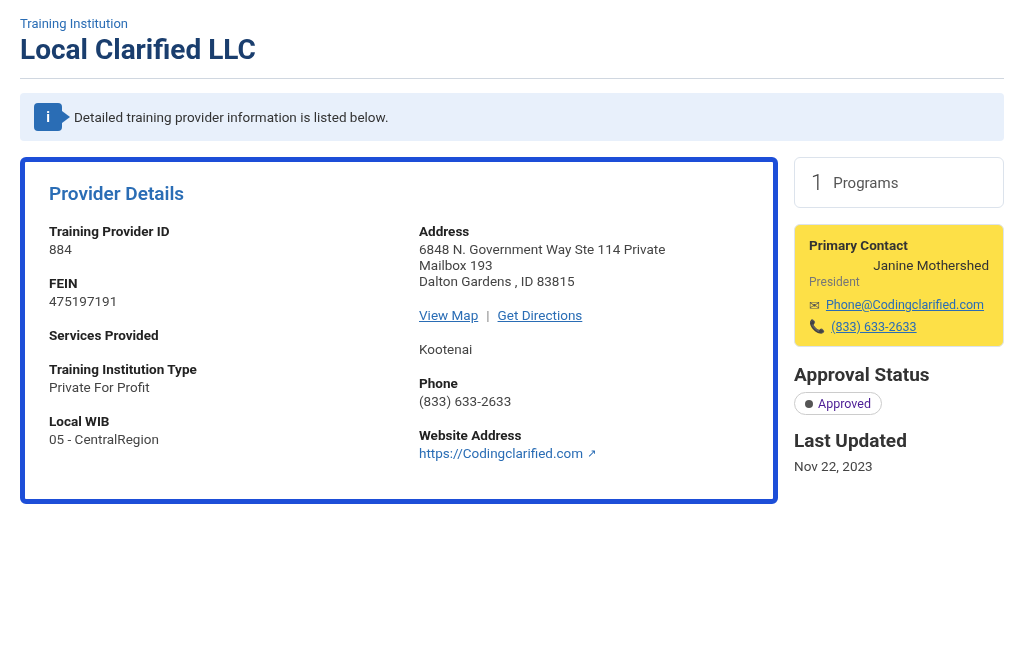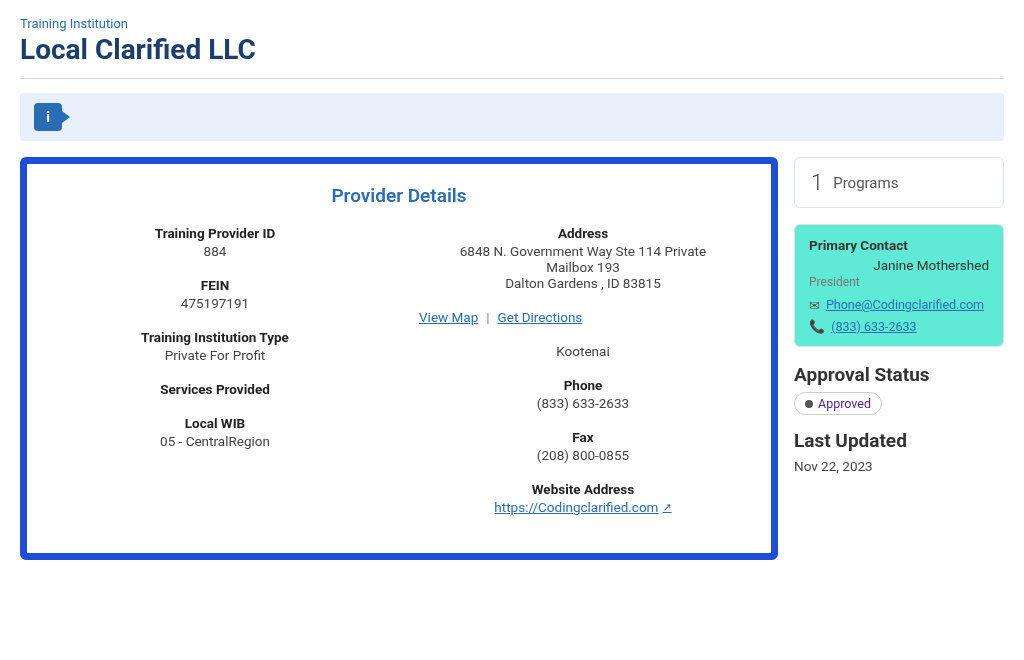--- a/index.html
+++ b/index.html
@@ -62,25 +62,24 @@
       font-size: 13.5px;
       color: #333;
     }
     .main-content {
       display: flex;
       gap: 16px;
       align-items: flex-start;
     }
     .provider-card {
       flex: 1;
-      border: 7px solid #1d4ed8;
+      border: 5px solid #1d4ed8;
       border-radius: 6px;
       padding: 20px 24px;
       background: #fff;
-      text-align: center;
     }
     .provider-card-title {
       font-size: 19px;
       font-weight: 600;
       color: #2a6db5;
       margin-bottom: 18px;
     }
     .provider-grid {
       display: flex;
       gap: 40px;
@@ -112,21 +111,20 @@
       text-decoration: underline;
       cursor: pointer;
       font-size: 13.5px;
     }
     .map-separator {
       color: #888;
       font-size: 13.5px;
     }
     .website-link {
       color: #2a6db5;
-      text-decoration: underline;
       cursor: pointer;
       font-size: 13.5px;
       display: inline-flex;
       align-items: center;
       gap: 4px;
     }
     .external-icon {
       font-size: 11px;
       color: #2a6db5;
     }
@@ -150,21 +148,21 @@
     }
     .programs-label {
       font-size: 15px;
       color: #555;
     }
     .contact-box {
       border: 1px solid #dce3ec;
       border-radius: 6px;
       padding: 12px 14px;
       margin-bottom: 16px;
-      background: #5eead4;
+      background: #fde047;
     }
     .contact-title {
       font-weight: 700;
       font-size: 13.5px;
       margin-bottom: 4px;
     }
     .contact-name {
       font-size: 13.5px;
       color: #333;
       margin-bottom: 2px;
@@ -240,45 +238,46 @@
 </head>
 <body>
 
 <div class="page-header">
   <div class="page-subtitle">Training Institution</div>
   <div class="page-title">Local Clarified LLC</div>
 </div>
 
 <div class="info-banner">
   <div class="info-icon-box">i</div>
+  <span class="info-banner-text">Detailed training provider information is listed below.</span>
 </div>
 
 <div class="main-content">
 
   <div class="provider-card">
     <div class="provider-card-title">Provider Details</div>
 
     <div class="provider-grid">
 
       <div class="provider-col">
         <div class="field-group">
           <div class="field-label">Training Provider ID</div>
           <div class="field-value">884</div>
         </div>
         <div class="field-group">
           <div class="field-label">FEIN</div>
           <div class="field-value">475197191</div>
         </div>
         <div class="field-group">
+          <div class="field-label">Services Provided</div>
+          <div class="field-value"></div>
+        </div>
+        <div class="field-group">
           <div class="field-label">Training Institution Type</div>
           <div class="field-value">Private For Profit</div>
-        </div>
-        <div class="field-group">
-          <div class="field-label">Services Provided</div>
-          <div class="field-value"></div>
         </div>
         <div class="field-group">
           <div class="field-label">Local WIB</div>
           <div class="field-value">05 - CentralRegion</div>
         </div>
       </div>
 
       <div class="provider-col">
         <div class="field-group">
           <div class="field-label">Address</div>
@@ -292,24 +291,20 @@
           </div>
         </div>
         <div class="field-group">
           <div class="field-value">Kootenai</div>
         </div>
         <div class="field-group">
           <div class="field-label">Phone</div>
           <div class="field-value">(833) 633-2633</div>
         </div>
         <div class="field-group">
-          <div class="field-label">Fax</div>
-          <div class="field-value">(208) 800-0855</div>
-        </div>
-        <div class="field-group">
           <div class="field-label">Website Address</div>
           <div>
             <span class="website-link">
               <span>https://Codingclarified.com</span>
               <span class="external-icon">↗</span>
             </span>
           </div>
         </div>
       </div>
     </div>

